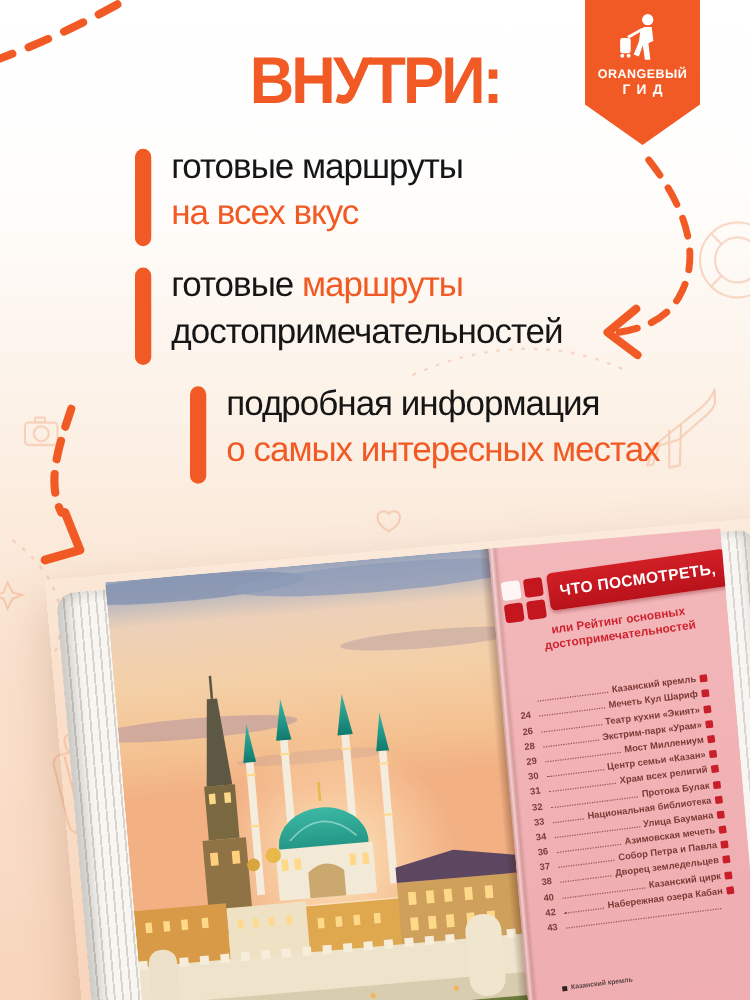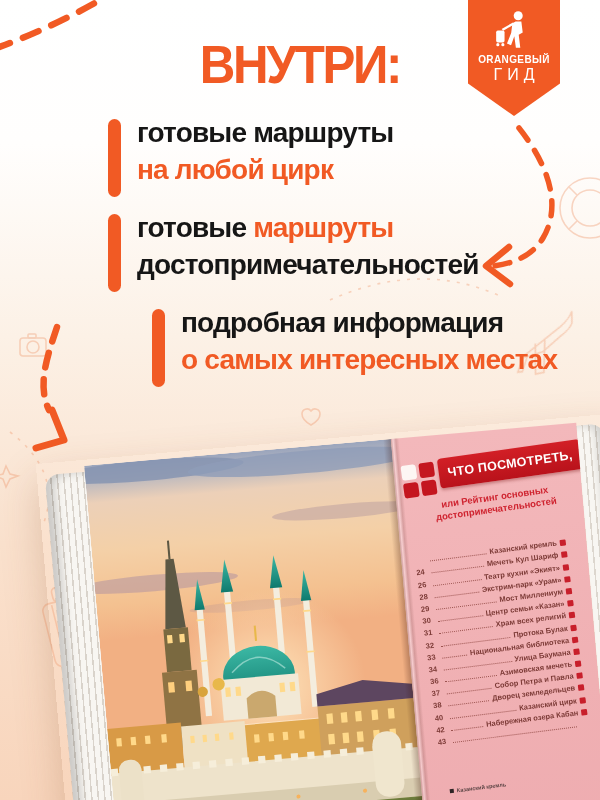--- a/index.html
+++ b/index.html
@@ -13,32 +13,32 @@
   #doodles{left:0;top:0;width:600px;height:800px;pointer-events:none;}
   
   .badge{
     left:468px;top:0;width:92px;height:116px;
     background:var(--accent-orange,#f15a24);
     clip-path:polygon(0 0,100% 0,100% 72%,50% 100%,0 72%);
     display:flex;flex-direction:column;align-items:center;color:#fff;text-align:right;
   }
   .badge svg{margin-top:10px;}
   .badge-l1{font-size:10px;font-weight:bold;letter-spacing:.4px;margin-top:2px;}
-  .badge-l2{font-size:16px;font-weight:normal;letter-spacing:5px;padding-left:5px;margin-top:1px;}
+  .badge-l2{font-size:11px;font-weight:bold;letter-spacing:5px;padding-left:5px;margin-top:1px;}
   
   .headline{
     left:0;right:0;top:34px;text-align:center;
     font-size:53px;font-weight:800;letter-spacing:-2.5px;
     color:var(--accent-orange,#f15a24);
     transform:scaleX(.93);
   }
   
   .bullet{left:108px;width:470px;display:flex;}
   .bar{width:13px;height:78px;border-radius:7px;background:var(--accent-orange,#f15a24);flex:none;}
-  .btxt{margin-left:16px;font-size:28px;font-weight:700;letter-spacing:-.8px;line-height:1.32;color:var(--text-black,#161616);margin-top:-4px;}
+  .btxt{margin-left:16px;font-size:28px;font-weight:400;letter-spacing:-.8px;line-height:1.32;color:var(--text-black,#161616);margin-top:-4px;}
   .orange{color:var(--accent-orange,#f15a24);}
   .b1{top:119px;} .b2{top:214px;} .b3{top:309px;padding-left:44px;}
   
   .book{left:44px;top:444px;width:576px;height:430px;transform:rotate(-5deg);transform-origin:290px 10px;}
   .book::after{content:"";position:absolute;left:-8px;top:-6px;right:-4px;bottom:0;box-shadow:0 18px 40px rgba(140,80,40,.25);z-index:-1;}
   .stack-left{
     left:0;top:6px;width:42px;height:424px;border-radius:14px 0 0 6px;
     background:repeating-linear-gradient(90deg,#f8f6f2 0 5px,#d9d3cb 5px 6.5px);
     box-shadow:inset 8px 0 10px rgba(0,0,0,.18);
   }
@@ -147,21 +147,21 @@
   <span class="badge-l1">ORANGEВЫЙ</span>
   <span class="badge-l2">ГИД</span>
 </div>
 
 <div class="abs headline">ВНУТРИ:</div>
 
 <div class="abs bullet b1">
   <div class="bar"></div>
   <div class="btxt">
     <div>готовые маршруты</div>
-    <div class="orange">на любой цирк</div>
+    <div class="orange">на всех вкус</div>
   </div>
 </div>
 <div class="abs bullet b2">
   <div class="bar"></div>
   <div class="btxt">
     <div>
       <span>готовые</span>
       <span class="orange">маршруты</span>
     </div>
     <div>достопримечательностей</div>

